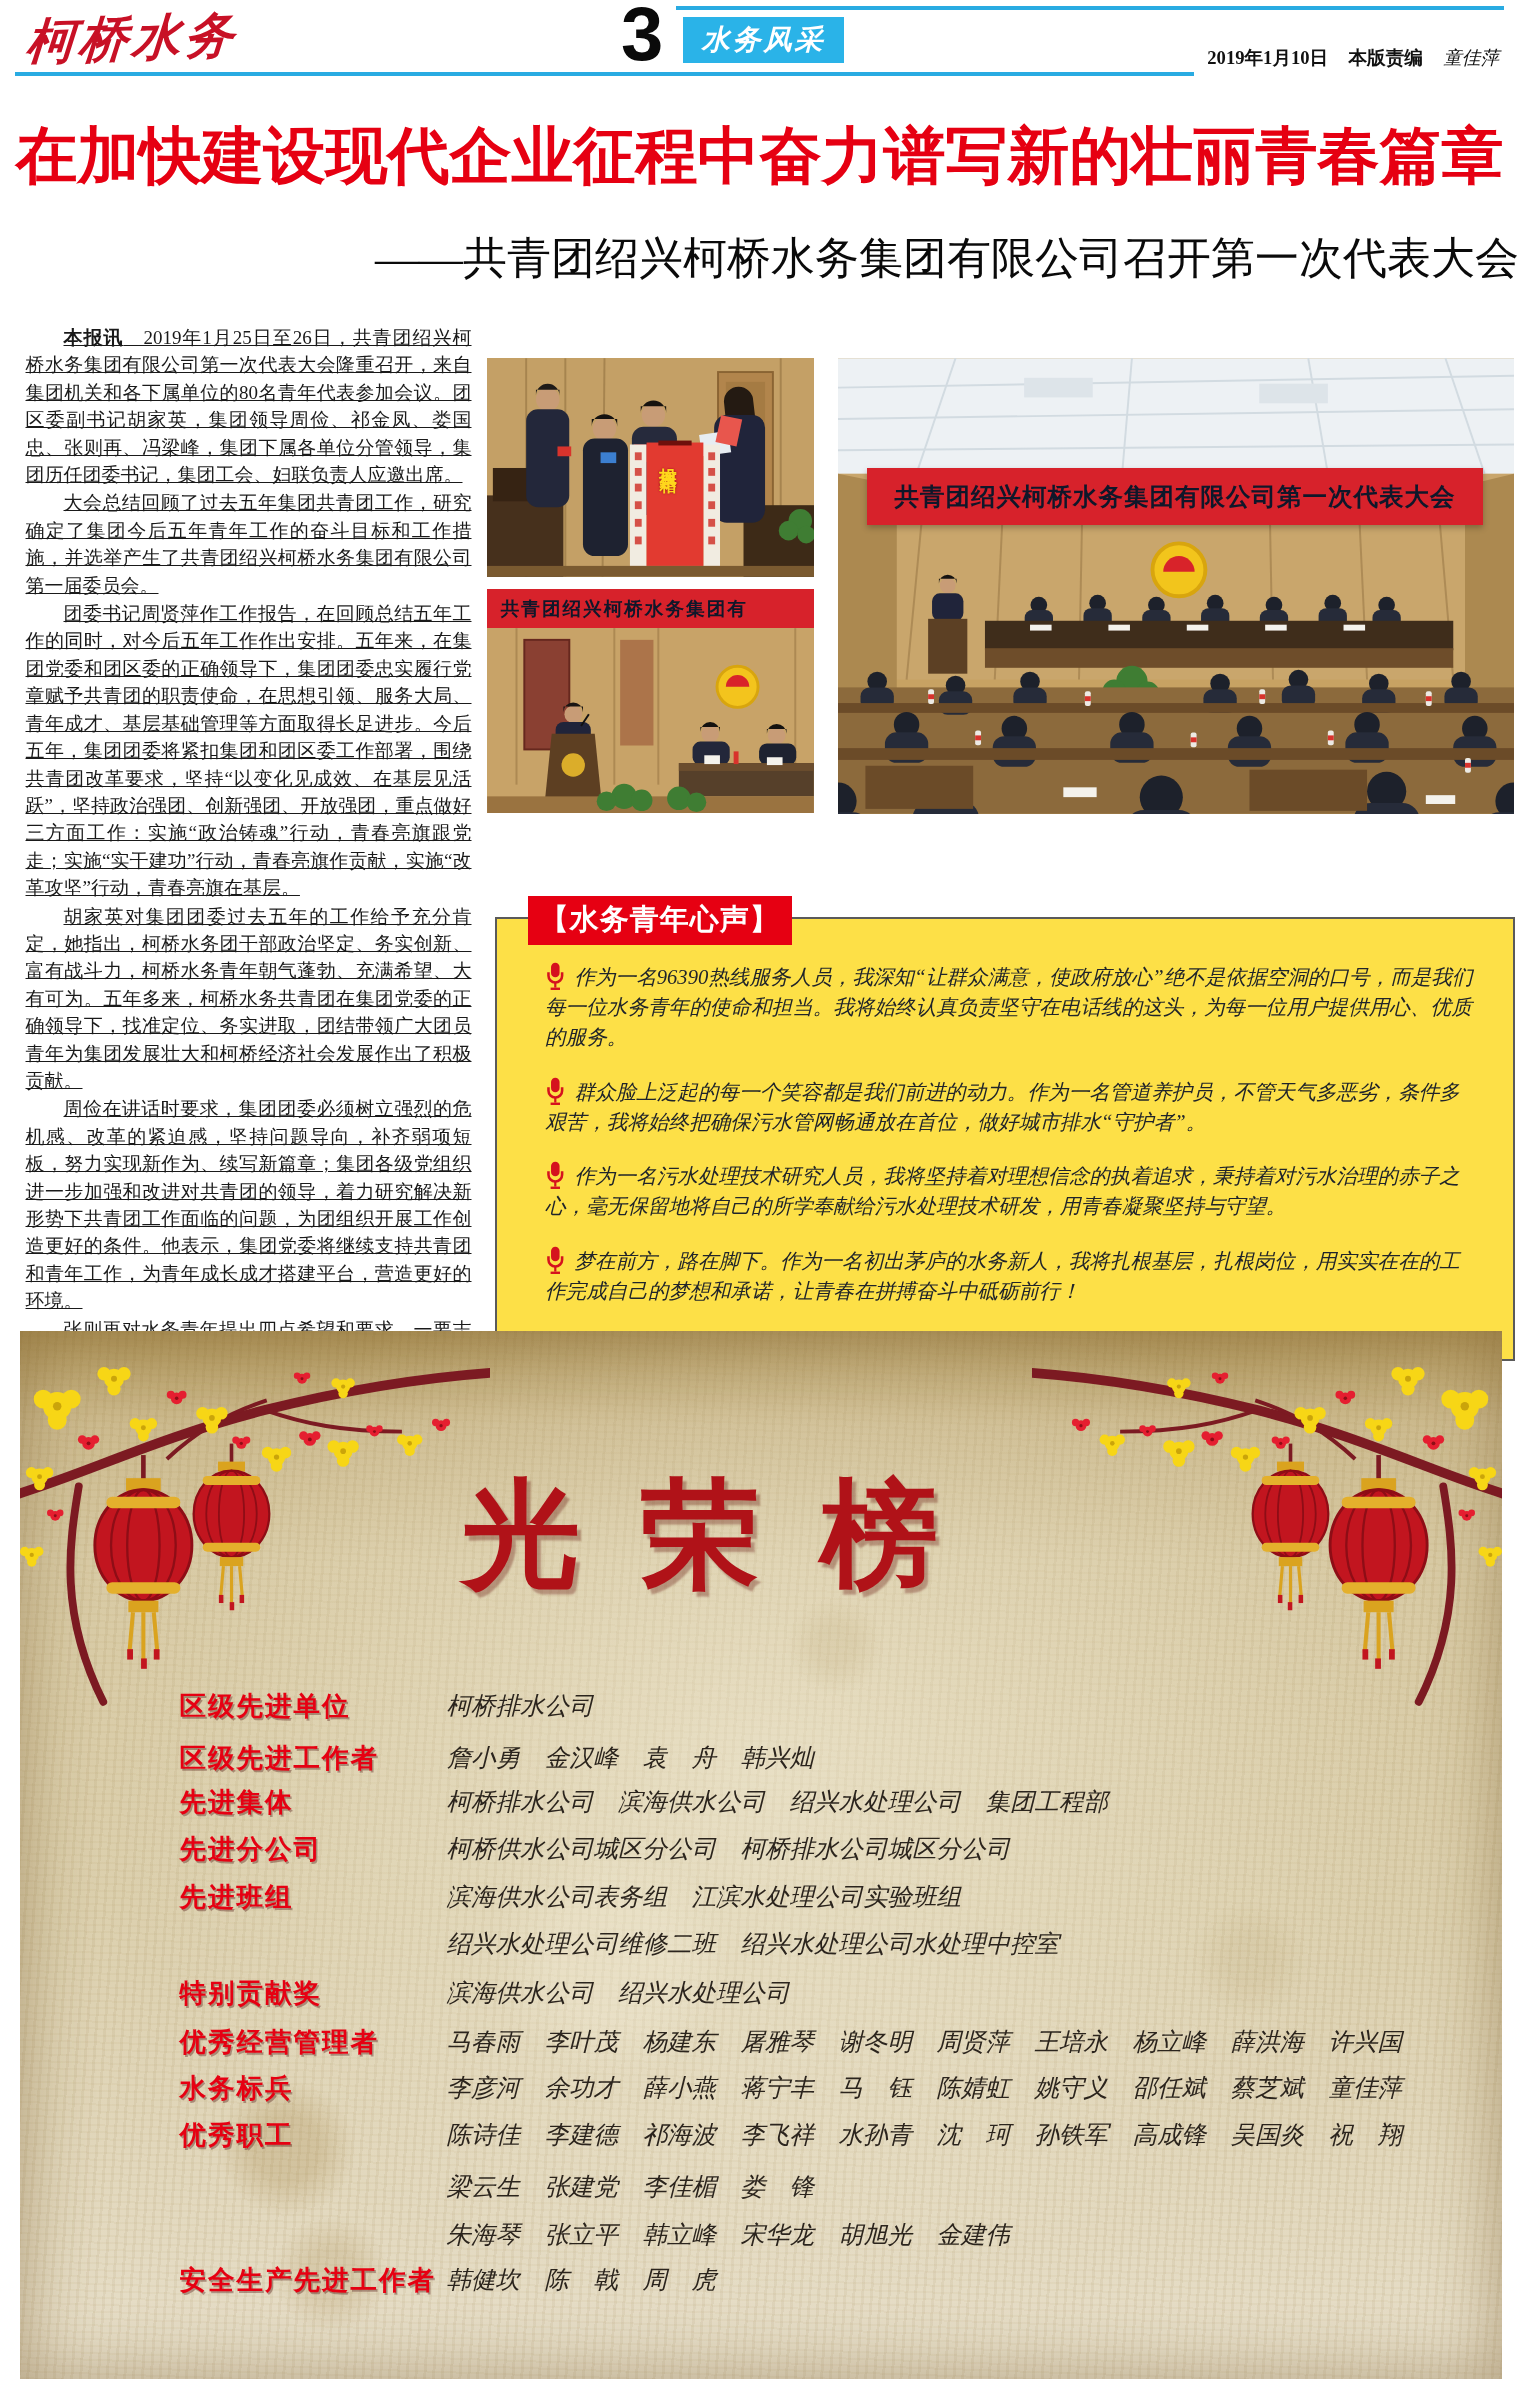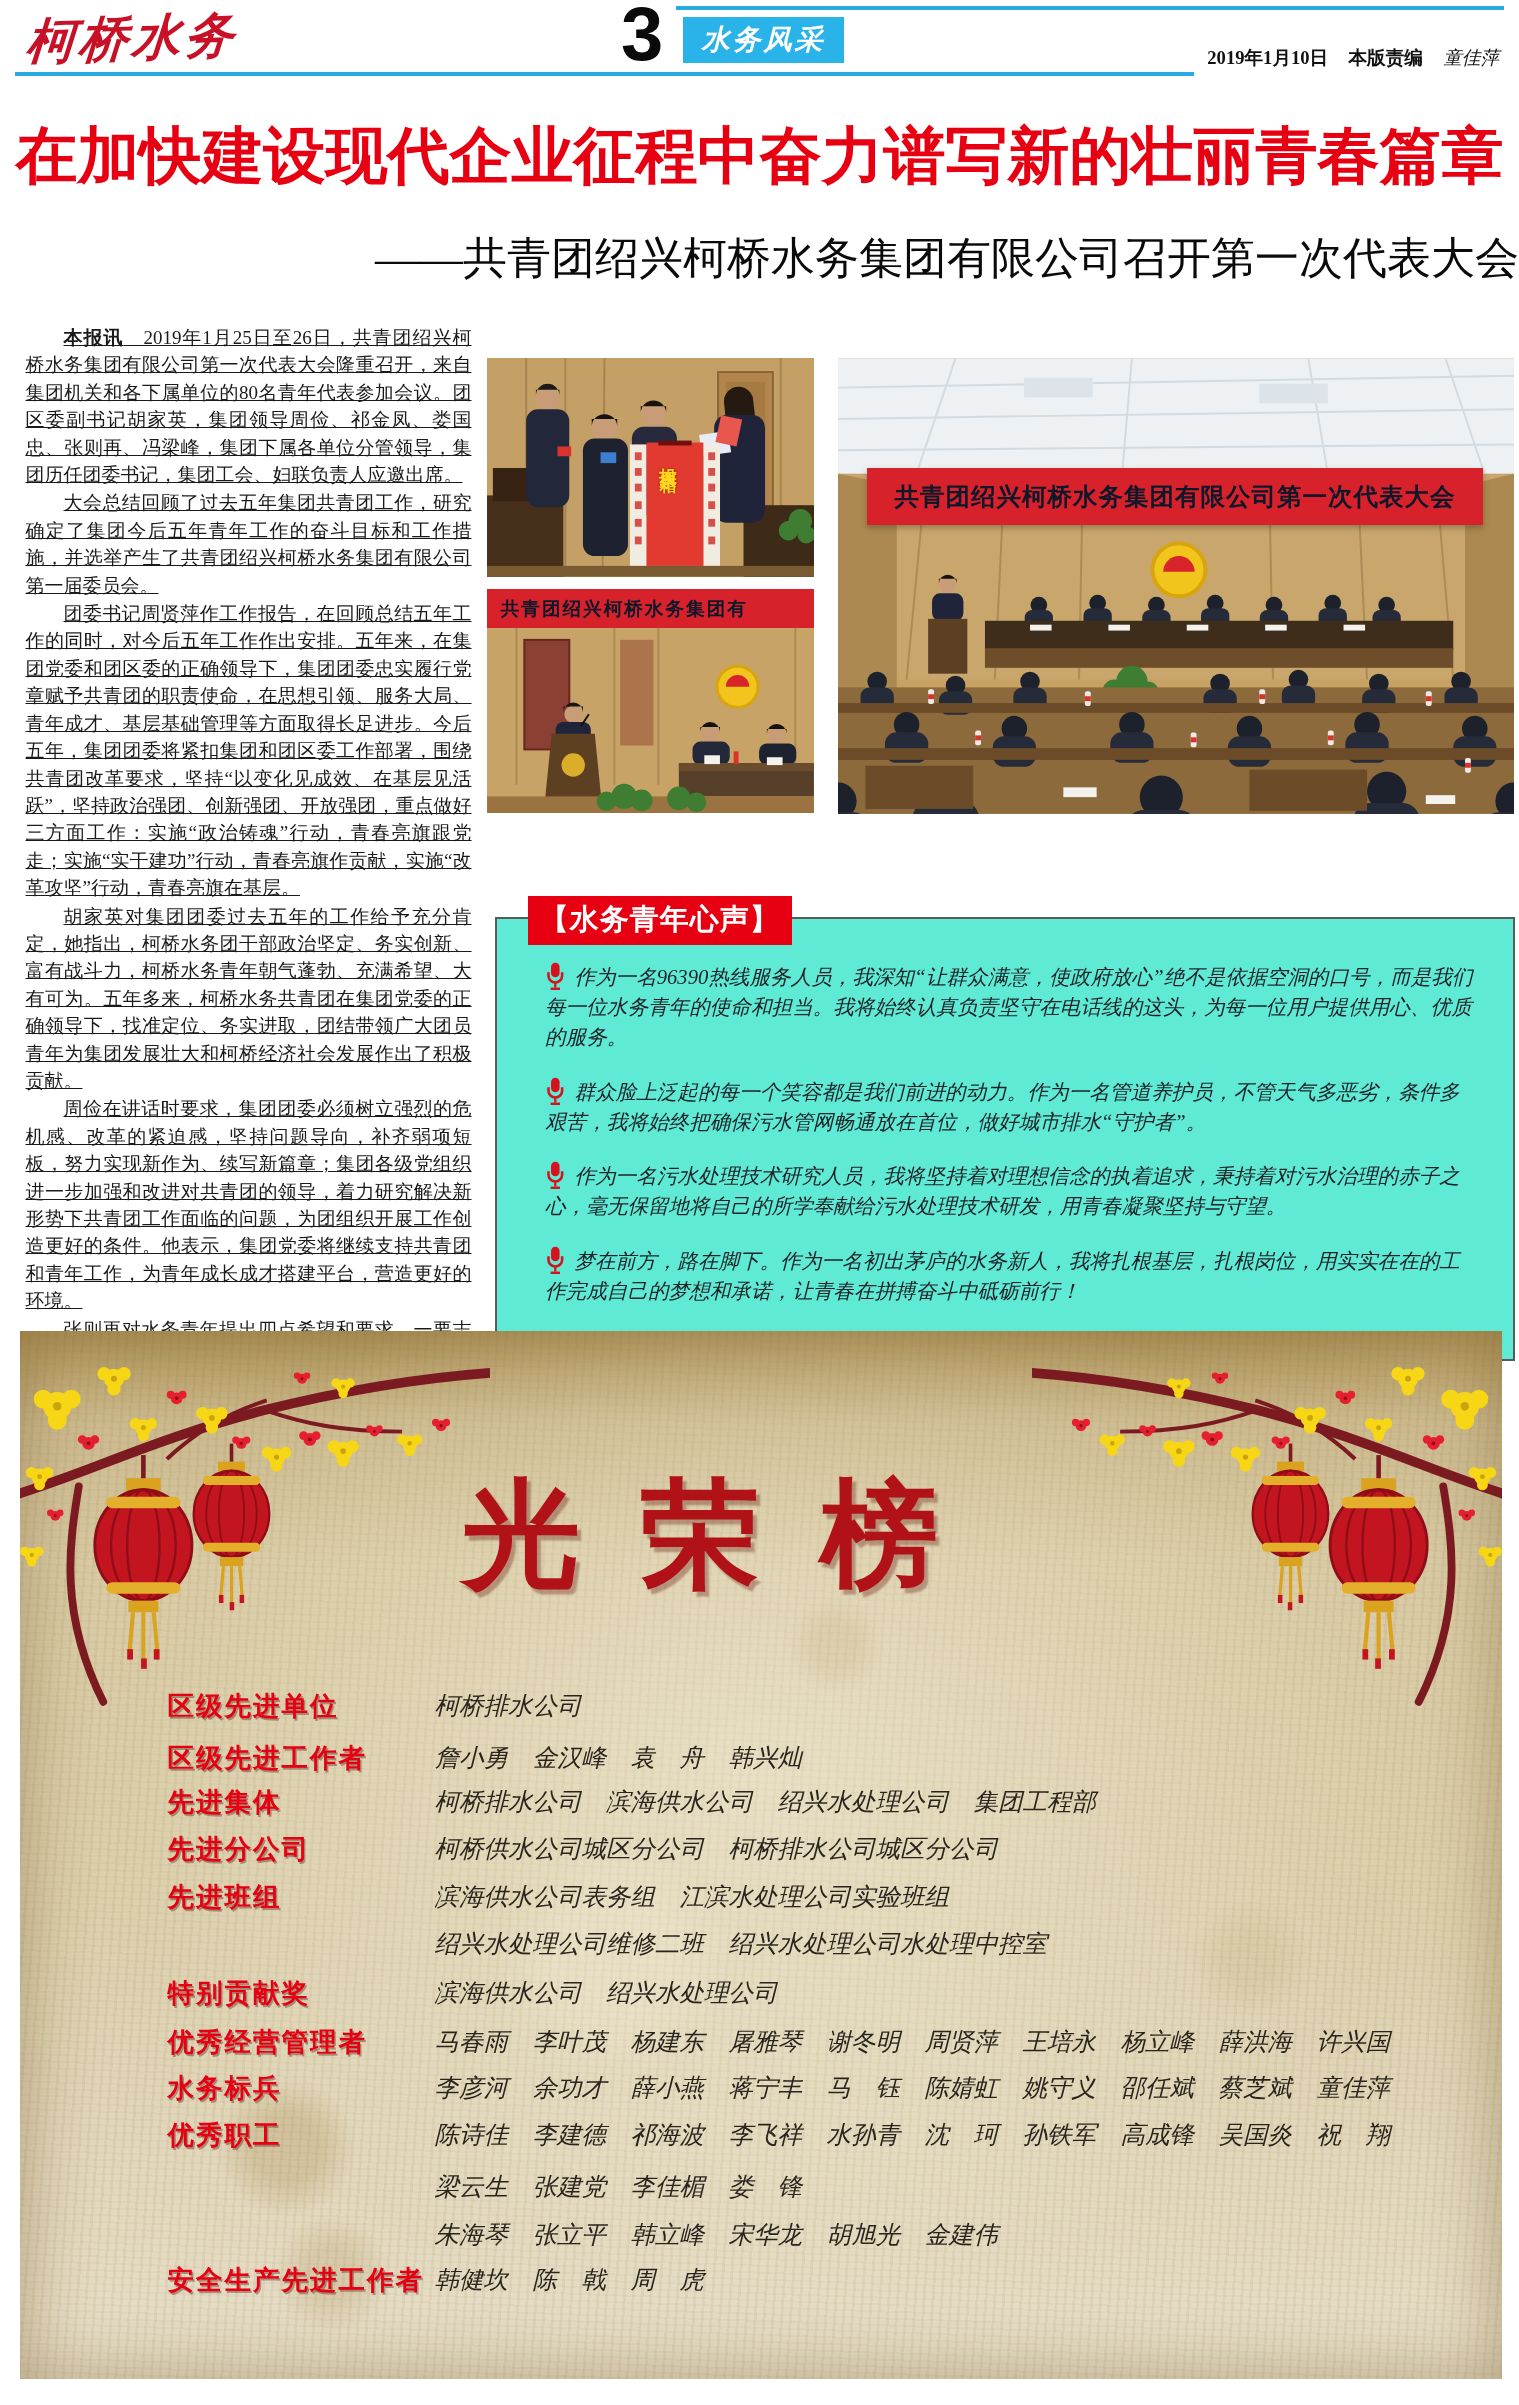--- a/index.html
+++ b/index.html
@@ -51,21 +51,21 @@
   .photo-banner{position:absolute;background:#d7222b;color:#0f172a;font-weight:bold;
      font-family:"Liberation Sans",sans-serif;display:flex;align-items:center;
      white-space:nowrap;overflow:hidden;}
   #photo2 .photo-banner{left:0;top:0;width:327px;height:39px;font-size:18.6px;
      letter-spacing:2px;padding-left:13.7px;}
   #photo3 .photo-banner{left:29px;top:110px;width:616px;height:57px;font-size:24.5px;
      letter-spacing:1px;justify-content:center;box-shadow:0 2.9px 5.9px rgba(0,0,0,.25);}
 
   
   .voices{left:495px;top:917px;width:1020px;height:444px;border:2px solid #5a5a5a;
-          background:#5eead4;box-sizing:border-box;}
+          background:#fde047;box-sizing:border-box;}
   .voices-label{position:absolute;left:31px;top:-23.5px;background:#e60012;color:#fff;
           font-family:"Liberation Sans",sans-serif;font-weight:bold;font-size:29px;
           padding:4.9px 11.8px;letter-spacing:1px;}
   .quotes{padding:43px 35px 0 29px;display:flex;flex-direction:column;gap:24.5px;}
   .quote{font-size:20.6px;line-height:30px;font-style:italic;color:#20242a;margin-left:19px;}
   .mic{display:inline-block;width:20.6px;height:29px;margin-right:8.8px;
        vertical-align:-6.9px;}
 
   
   .honor{left:19.6px;top:1331px;width:1482px;height:1048px;
@@ -81,21 +81,21 @@
       radial-gradient(circle at 55% 30%, rgba(150,120,55,.18) 0 19.6px, rgba(0,0,0,0) 49px),
       radial-gradient(circle at 83% 60%, rgba(150,120,55,.15) 0 25.5px, rgba(0,0,0,0) 59px),
       radial-gradient(circle at 40% 60%, rgba(255,250,235,.30) 0 59px, rgba(0,0,0,0) 118px);}
   .honor-title{position:absolute;top:125px;left:0;width:100%;text-align:center;
       font-size:118px;font-weight:bold;color:#b01218;letter-spacing:61px;
       font-family:"Liberation Serif",serif;transform:translateX(-30px);
       text-shadow:3.9px 4.9px 2px rgba(104,26,18,.35);}
   .decor{position:absolute;top:17.6px;width:470px;height:363px;}
   .decor.right{right:0;transform:scaleX(-1);}
   .decor.left{left:0;}
-  .hrow{position:absolute;left:148px;right:29px;height:33px;}
+  .hrow{position:absolute;left:160px;right:29px;height:33px;}
   .hlabel{font-family:"Liberation Sans",sans-serif;font-weight:bold;color:#e60012;
       font-size:26.5px;letter-spacing:2px;text-shadow:1.5px 1.5px 0 rgba(70,5,5,.35);
       white-space:nowrap;}
   .hvalue{position:absolute;left:267px;top:1px;font-size:24.5px;color:#2b241d;
       white-space:nowrap;font-style:italic;font-family:"Liberation Serif",serif;}
 </style>
 </head>
 <body>
 
 <div class="abs logo">柯桥水务</div>

